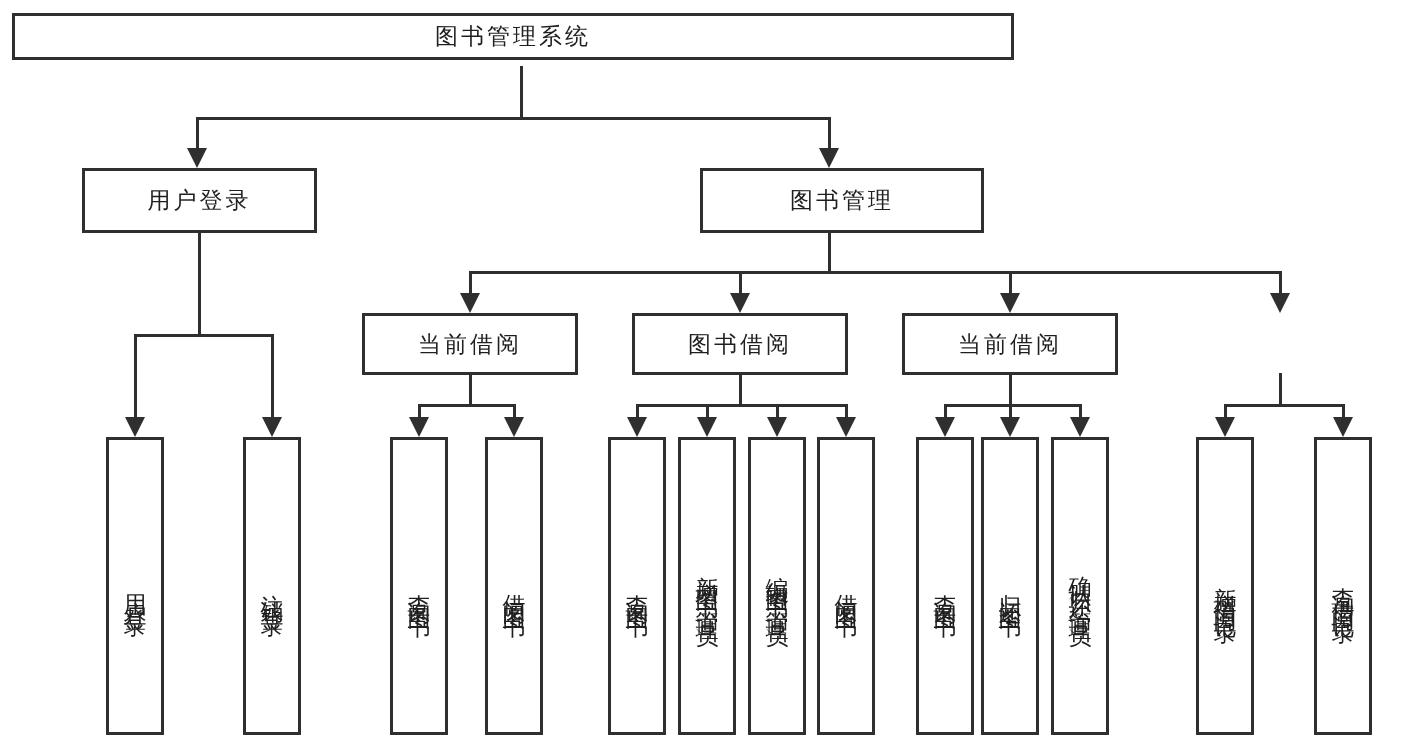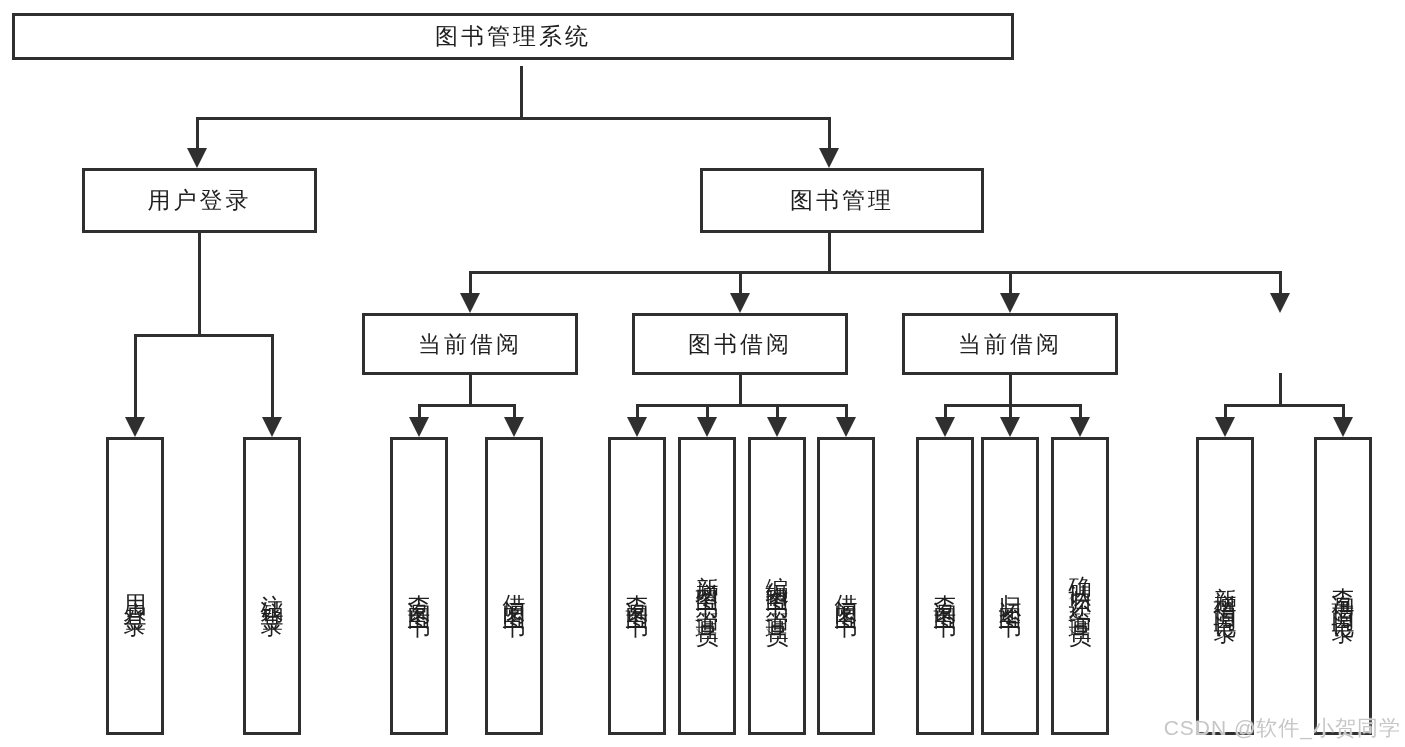--- a/index.html
+++ b/index.html
@@ -114,21 +114,20 @@
     <span class="vlabel">确认归还（管理员）</span>
   </div>
 
   <div class="box" style="left:1196px;top:437px;width:58px;height:298px;">
     <span class="vlabel">新增借阅记录</span>
   </div>
   <div class="box" style="left:1314px;top:437px;width:58px;height:298px;">
     <span class="vlabel">查询借阅记录</span>
   </div>
 
-  <div class="watermark">CSDN @软件_小贺同学</div>
 <div class="connector-vline" style="left: 519.5px; top: 66px; width: 3px; height: 54px;"></div>
     <div class="connector-vline" style="left: 197.5px; top: 233px; width: 3px; height: 104px;"></div>
     <div class="connector-vline" style="left: 827.5px; top: 233px; width: 3px; height: 41px;"></div>
     <div class="connector-vline" style="left: 468.5px; top: 373px; width: 3px; height: 34px;"></div>
     <div class="connector-vline" style="left: 738.5px; top: 373px; width: 3px; height: 34px;"></div>
     <div class="connector-vline" style="left: 1008.5px; top: 373px; width: 3px; height: 34px;"></div>
     <div class="connector-vline" style="left: 1278.5px; top: 373px; width: 3px; height: 34px;"></div>
     <div class="connector-hline" style="left: 195.5px; top: 116.5px; width: 635px; height: 3px;"></div>
     <div class="connector-hline" style="left: 133.5px; top: 333.5px; width: 140px; height: 3px;"></div>
     <div class="connector-hline" style="left: 468.5px; top: 270.5px; width: 813px; height: 3px;"></div>

